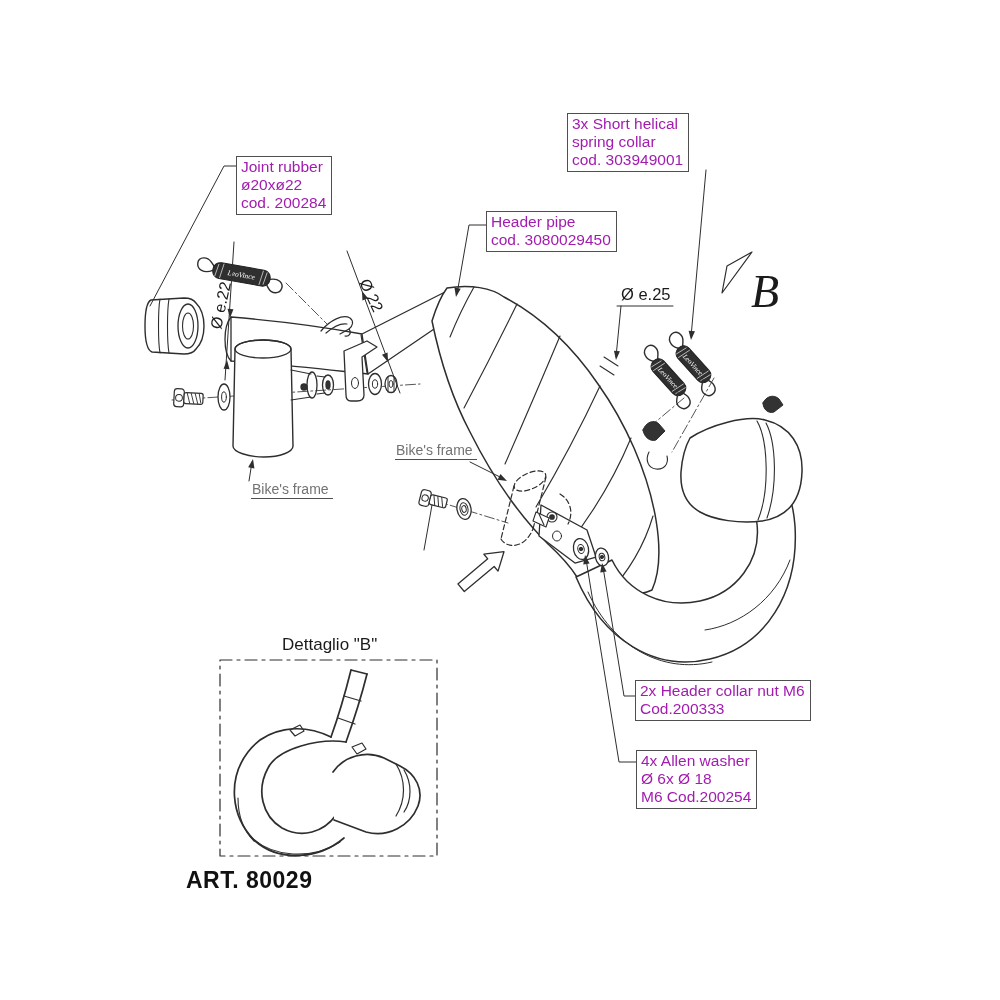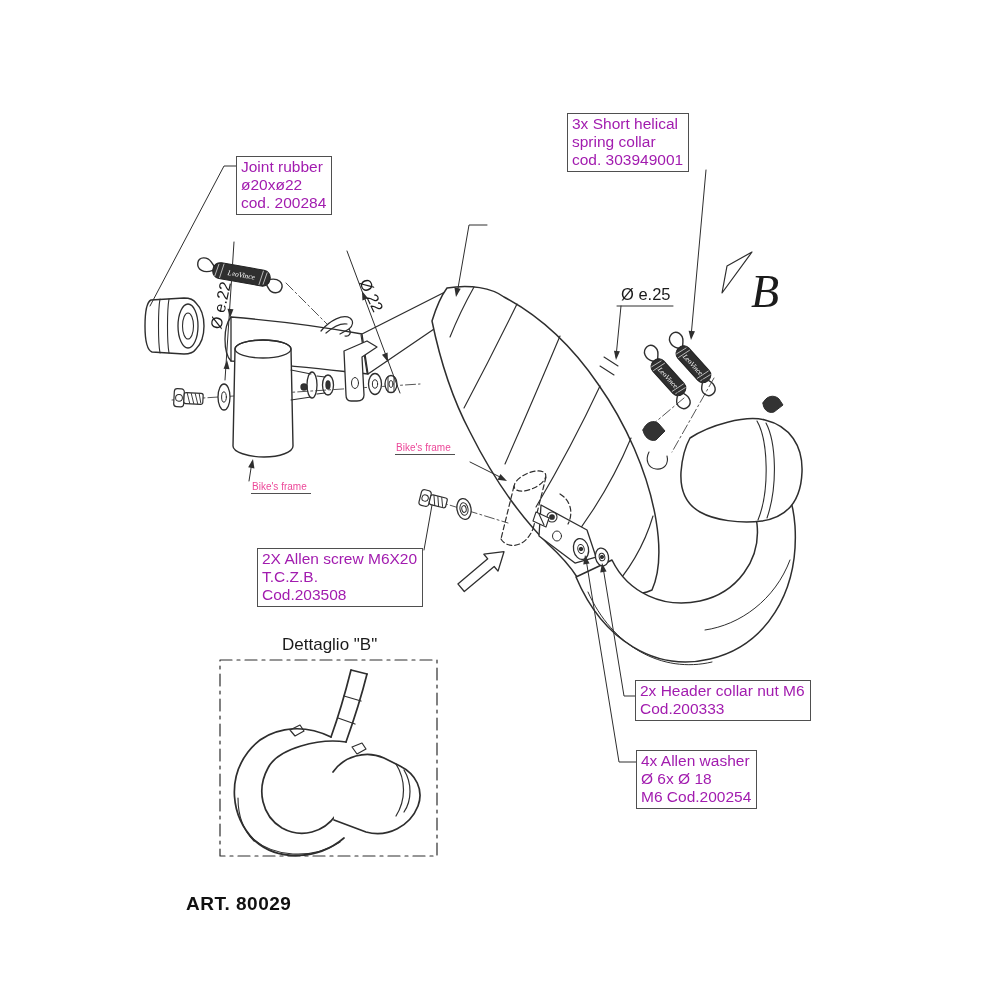--- a/index.html
+++ b/index.html
@@ -2,24 +2,24 @@
 <html><head>
 <meta charset="utf-8">
 <style>
   html,body{margin:0;padding:0;background:#fff;}
   .canvas{position:relative;width:1000px;height:1000px;background:#ffffff;
           font-family:"Liberation Sans",sans-serif;overflow:hidden;}
   svg{position:absolute;left:0;top:0;}
   .lbl{position:absolute;border:1px solid #4f4f4f;background:#fff;
        padding:1px 5px 2px 4px;font-size:15.5px;line-height:18px;color:#a21caf;
        white-space:nowrap;}
-  .plain{position:absolute;font-size:10px;color:#ec4899;white-space:nowrap;}
+  .plain{position:absolute;font-size:14px;color:#737373;white-space:nowrap;}
   .underl{border-bottom:1.5px solid #4f4f4f;padding:0 4px 1px 1px;}
   .title{font-size:17px;color:#1b1b1b;}
-  .art{font-size:19px;font-weight:bold;letter-spacing:.5px;color:#111;margin-top:26px;}
+  .art{font-size:23px;font-weight:bold;letter-spacing:.5px;color:#111;}
 </style>
 </head>
 <body>
 
 <div class="canvas">
 
 <svg width="1000" height="1000" viewBox="0 0 1000 1000">
   <g fill="none" stroke="#2e2e2e" stroke-width="1.3" stroke-linecap="round" stroke-linejoin="round">
 
     <g stroke-width="1" stroke-dasharray="10 3 2 3" stroke="#555">
@@ -264,26 +264,25 @@
   <div>ø20xø22</div>
   <div>cod. 200284</div>
 </div>
 
 <div class="lbl" style="left:567px;top:113px">
   <div>3x Short helical</div>
   <div>spring collar</div>
   <div>cod. 303949001</div>
 </div>
 
-
-<div class="lbl" style="left:257px;top:548px">
-  <div>2X Allen screw M6X20</div>
-  <div>T.C.Z.B.</div>
-  <div>Cod.203508</div>
-</div>
+<div class="lbl" style="left:486px;top:211px">
+  <div>Header pipe</div>
+  <div>cod. 3080029450</div>
+</div>
+
 
 <div class="lbl" style="left:635px;top:680px">
   <div>2x Header collar nut M6</div>
   <div>Cod.200333</div>
 </div>
 
 <div class="lbl" style="left:636px;top:750px">
   <div>4x Allen washer</div>
   <div>Ø 6x Ø 18</div>
   <div>M6 Cod.200254</div>

